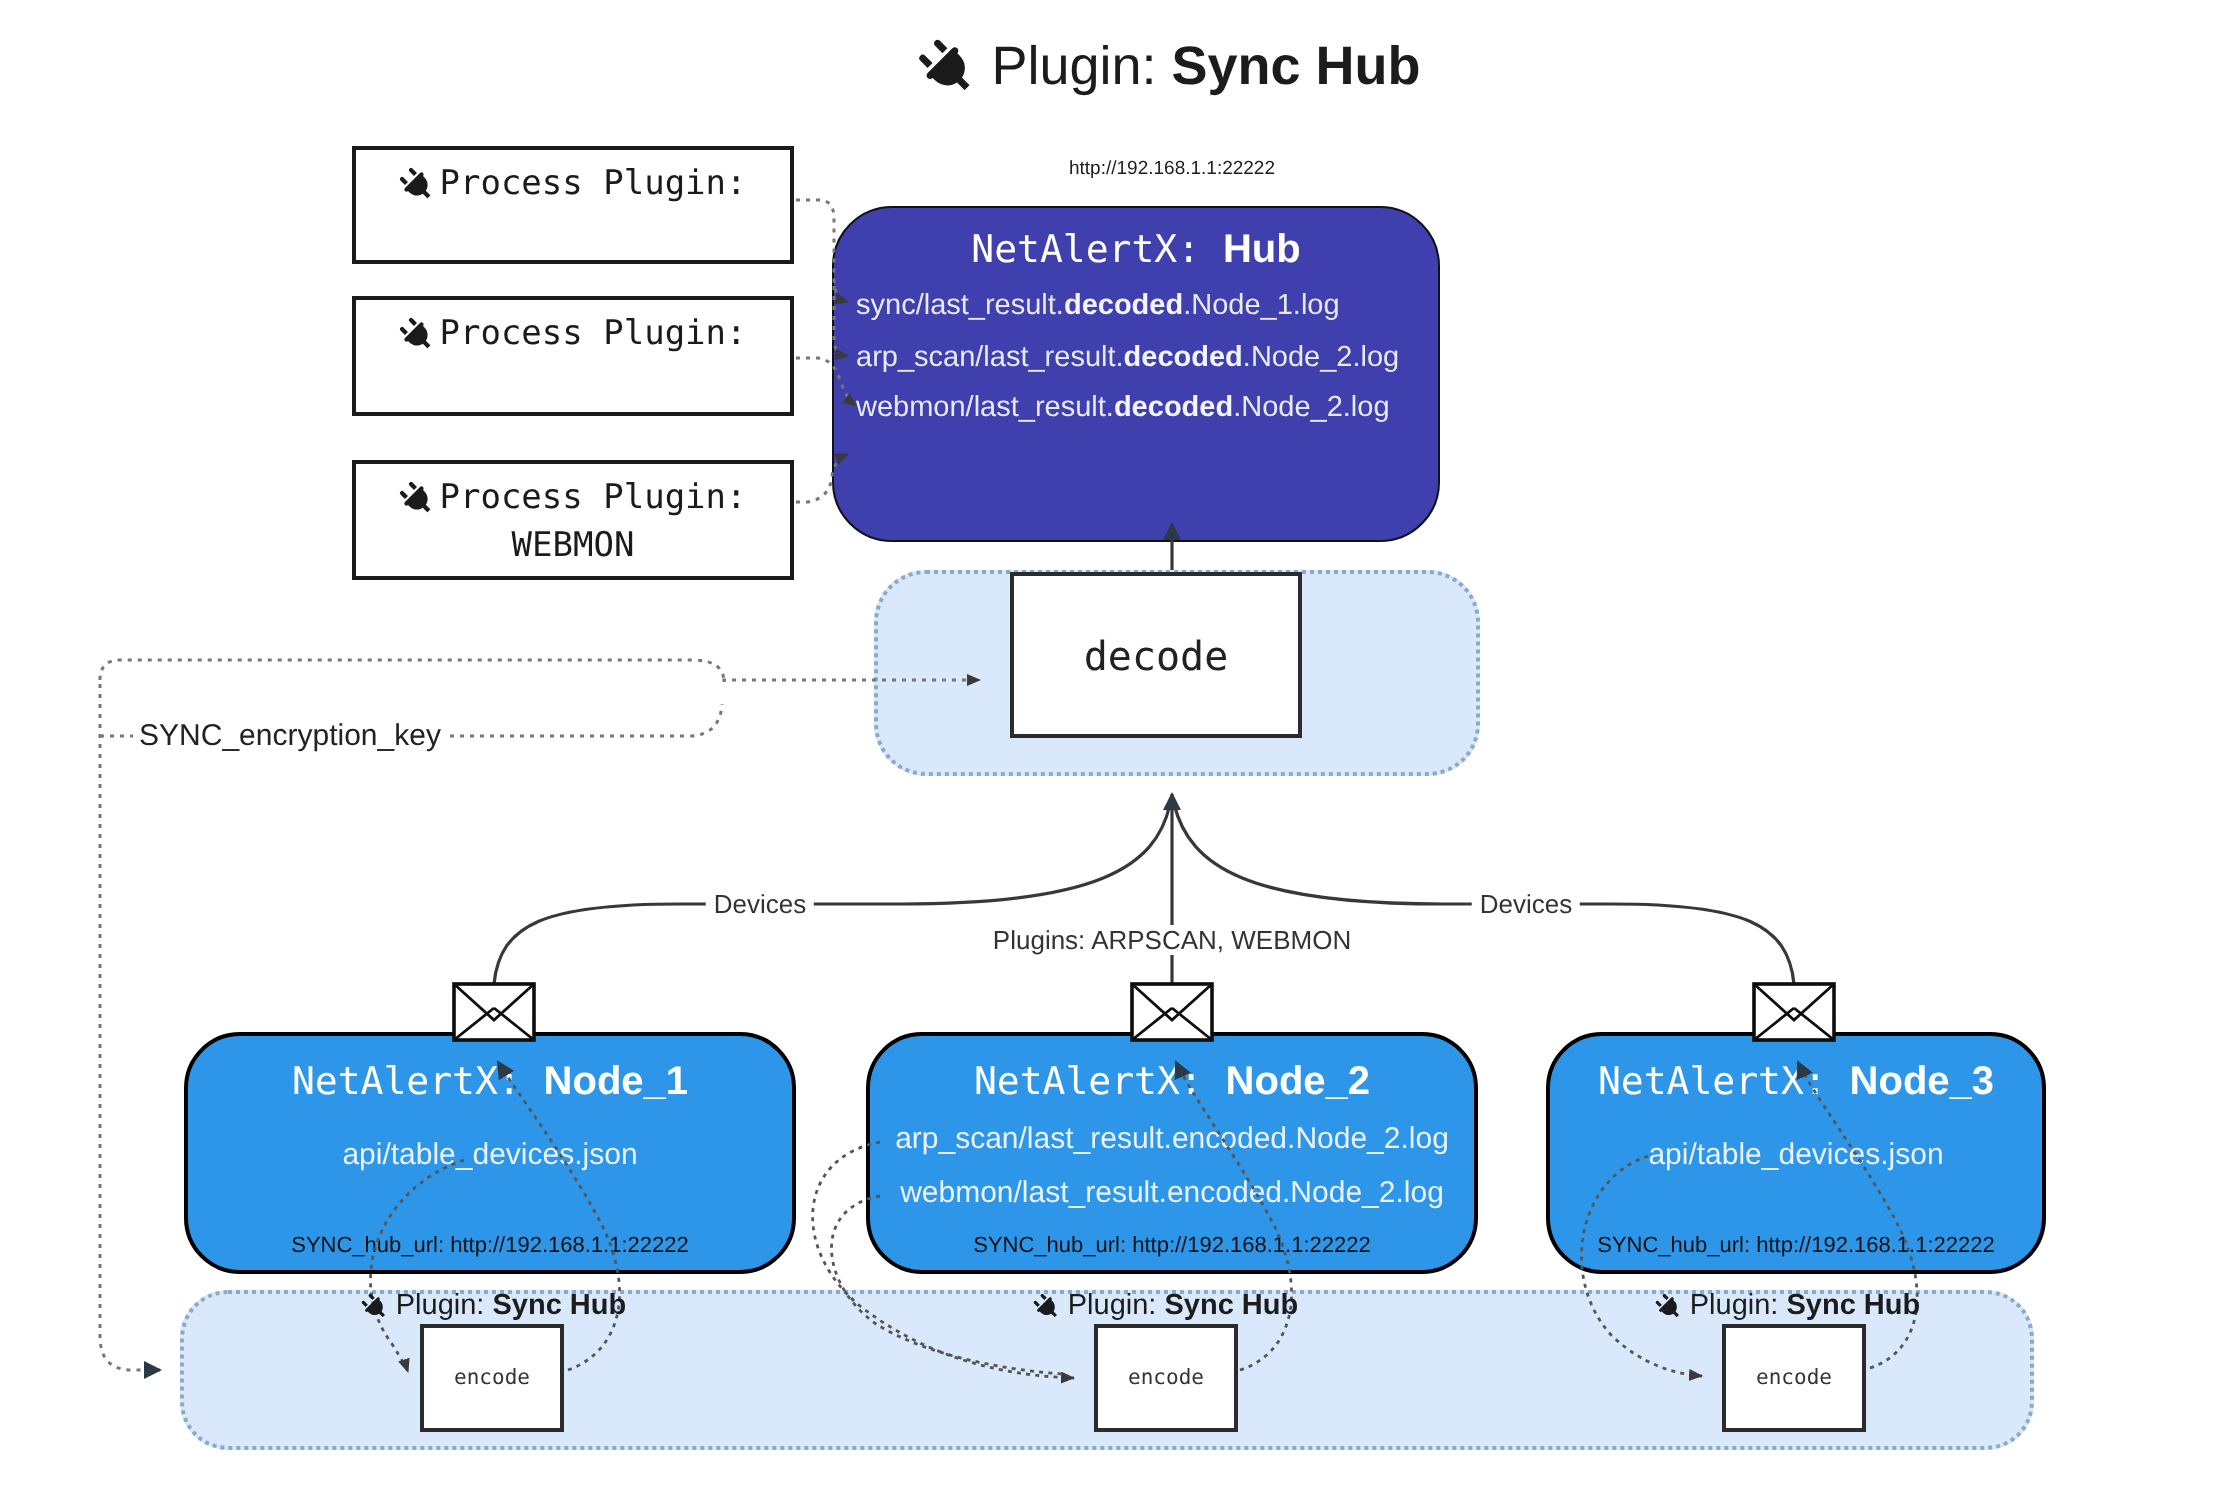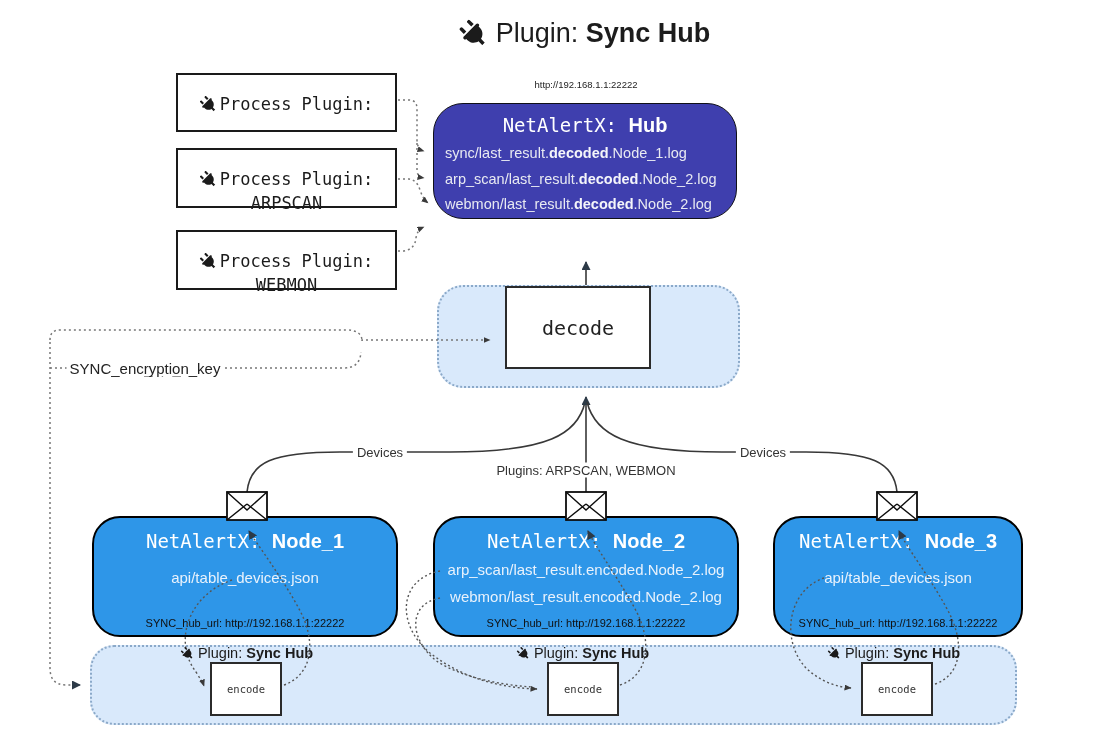--- a/index.html
+++ b/index.html
@@ -12,25 +12,25 @@
          font-size:27px;color:#1c1c1c;white-space:nowrap;}
   .title b{font-weight:bold;}
 
   
   .plug{display:inline-block;transform:rotate(-45deg);}
   .plug svg{display:block;fill:#1b1b1b;}
 
   
   .pbox{left:176px;width:221px;background:#fff;border:2px solid #1a1a1a;box-sizing:border-box;
         font-family:"DejaVu Sans Mono",monospace;font-size:17px;color:#1b1b1b;z-index:1;}
-  .pbox .l1{display:flex;align-items:center;gap:3px;justify-content:center;margin-top:19px;white-space:nowrap;}
+  .pbox .l1{display:flex;align-items:center;gap:3px;justify-content:center;margin-top:7px;white-space:nowrap;}
   .pbox .l2{text-align:center;margin-top:4px;}
 
   
-  .hub{left:433px;top:103px;width:304px;height:116px;background:#3f3fae;border:1.5px solid #101018;
+  .hub{left:416px;top:103px;width:304px;height:168px;background:#3f3fae;border:1.5px solid #101018;
        border-radius:30px;box-sizing:border-box;z-index:1;}
   .hub-title{margin-top:10px;text-align:center;color:#fff;white-space:nowrap;
              font-family:"DejaVu Sans Mono",monospace;font-size:19px;}
   .hub-title b{font-family:"Liberation Sans",sans-serif;font-size:20px;}
   .hub-lines{margin-top:4px;}
   .hub-line{height:25.5px;line-height:25.5px;padding-left:11px;font-size:14.5px;color:#e8eaf2;white-space:nowrap;}
   .hub-line b{color:#f4f5fa;margin-top:13px;}
   .hub-url{top:79px;left:586px;transform:translateX(-50%);font-size:9.5px;color:#1d1d1d;white-space:nowrap;}
 
   
@@ -93,21 +93,20 @@
   </div>
   <div class="abs pbox" style="top:148px;height:60px;">
     <div class="l1">
         <span class="plug">
           <svg width="17" height="17" viewBox="0 0 384 512">
             <path d="M96 0C78.3 0 64 14.3 64 32v96h64V32c0-17.7-14.3-32-32-32zM288 0c-17.7 0-32 14.3-32 32v96h64V32c0-17.7-14.3-32-32-32zM32 160c-17.7 0-32 14.3-32 32s14.3 32 32 32v32c0 77.4 55 142 128 156.8V512h64V412.8C297 398 352 333.4 352 256v-32c17.7 0 32-14.3 32-32s-14.3-32-32-32H32z"></path>
           </svg>
         </span>
         <span>Process Plugin:</span>
       </div>
-    <div class="l2">ARPSCAN</div>
   </div>
   <div class="abs pbox" style="top:230px;height:60px;">
     <div class="l1">
         <span class="plug">
           <svg width="17" height="17" viewBox="0 0 384 512">
             <path d="M96 0C78.3 0 64 14.3 64 32v96h64V32c0-17.7-14.3-32-32-32zM288 0c-17.7 0-32 14.3-32 32v96h64V32c0-17.7-14.3-32-32-32zM32 160c-17.7 0-32 14.3-32 32s14.3 32 32 32v32c0 77.4 55 142 128 156.8V512h64V412.8C297 398 352 333.4 352 256v-32c17.7 0 32-14.3 32-32s-14.3-32-32-32H32z"></path>
           </svg>
         </span>
         <span>Process Plugin:</span>
       </div>

